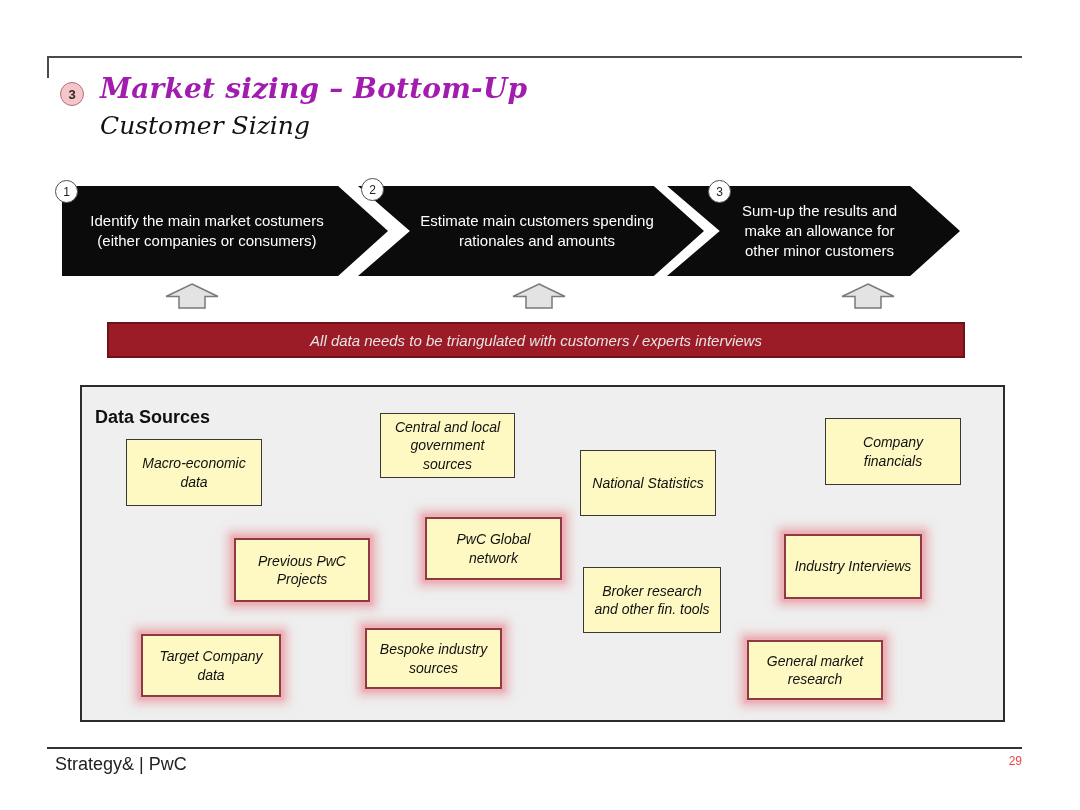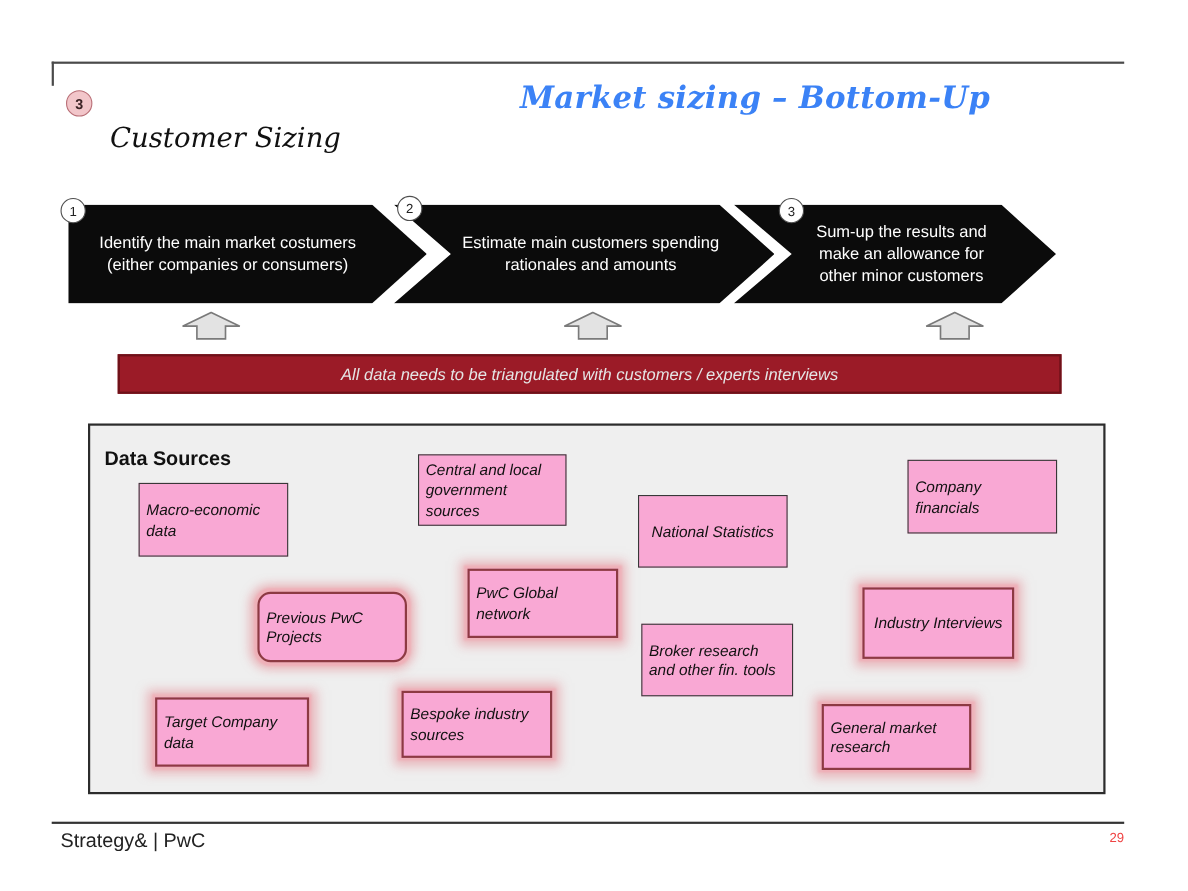--- a/index.html
+++ b/index.html
@@ -13,21 +13,21 @@
 
   
   .title-badge{
     position:absolute;left:60px;top:82px;width:22px;height:22px;border-radius:50%;
     background:#f2c6ca;border:1.5px solid #b96e76;display:flex;align-items:center;justify-content:center;
     font-size:13px;font-weight:bold;color:#3a2224;
   }
   .page-title{
     position:absolute;left:100px;top:72px;width:800px;
     font-family:"DejaVu Serif","Liberation Serif",serif;
-    font-size:28px;font-weight:bold;font-style:italic;color:#3b82f6;letter-spacing:.2px;text-align:right;
+    font-size:28px;font-weight:bold;font-style:italic;color:#a21caf;letter-spacing:.2px;
   }
   .page-subtitle{
     position:absolute;left:100px;top:111px;width:800px;
     font-family:"DejaVu Serif","Liberation Serif",serif;
     font-size:25px;font-style:italic;color:#111;
   }
 
   
   .step-arrow{
     position:absolute;top:186px;height:90px;background:#0b0b0b;color:#fff;
@@ -62,33 +62,33 @@
   
   .panel{
     position:absolute;left:80px;top:385px;width:925px;height:337px;box-sizing:border-box;
     background:#efefef;border:2px solid #2c2c2c;
   }
   .panel-heading{
     position:absolute;left:13px;top:20px;
     font-size:18px;font-weight:bold;color:#111;
   }
   .src-box{
-    position:absolute;background:#f9a8d4;border:1.5px solid #383838;box-sizing:border-box;
-    display:flex;align-items:center;justify-content:center;
+    position:absolute;background:#fef9c3;border:1.5px solid #383838;box-sizing:border-box;
+    display:flex;align-items:center;justify-content:center;text-align:center;
     font-style:italic;font-size:14px;line-height:1.3;color:#111;padding:2px 6px;
   }
   .src-box.hl{
     border:2.5px solid #8d3a43;
     box-shadow:0 0 2px 3px #efb0b8, 0 0 9px 7px rgba(228,138,148,0.55);
   }
   #box-macro   {left:44px; top:52px; width:136px;height:67px;}
   #box-central {left:298px;top:26px; width:135px;height:65px;}
   #box-national{left:498px;top:48px; width:136px;height:66px;margin-top:15px;}
   #box-company {left:743px;top:31px; width:136px;height:67px;}
-  #box-previous{left:152px;top:151px;width:136px;height:64px;border-radius:12px;}
+  #box-previous{left:152px;top:151px;width:136px;height:64px;}
   #box-global  {left:343px;top:130px;width:137px;height:63px;}
   #box-broker  {left:501px;top:180px;width:138px;height:66px;}
   #box-industry{left:702px;top:147px;width:138px;height:65px;}
   #box-target  {left:27px; top:247px;width:140px;height:63px;margin-left:32px;}
   #box-bespoke {left:283px;top:241px;width:137px;height:61px;}
   #box-general {left:665px;top:253px;width:136px;height:60px;}
 
   
   .footer-rule{position:absolute;left:47px;top:747px;width:975px;height:1.5px;background:#333;}
   .footer-brand{position:absolute;left:55px;top:754px;font-size:18px;color:#222;}

